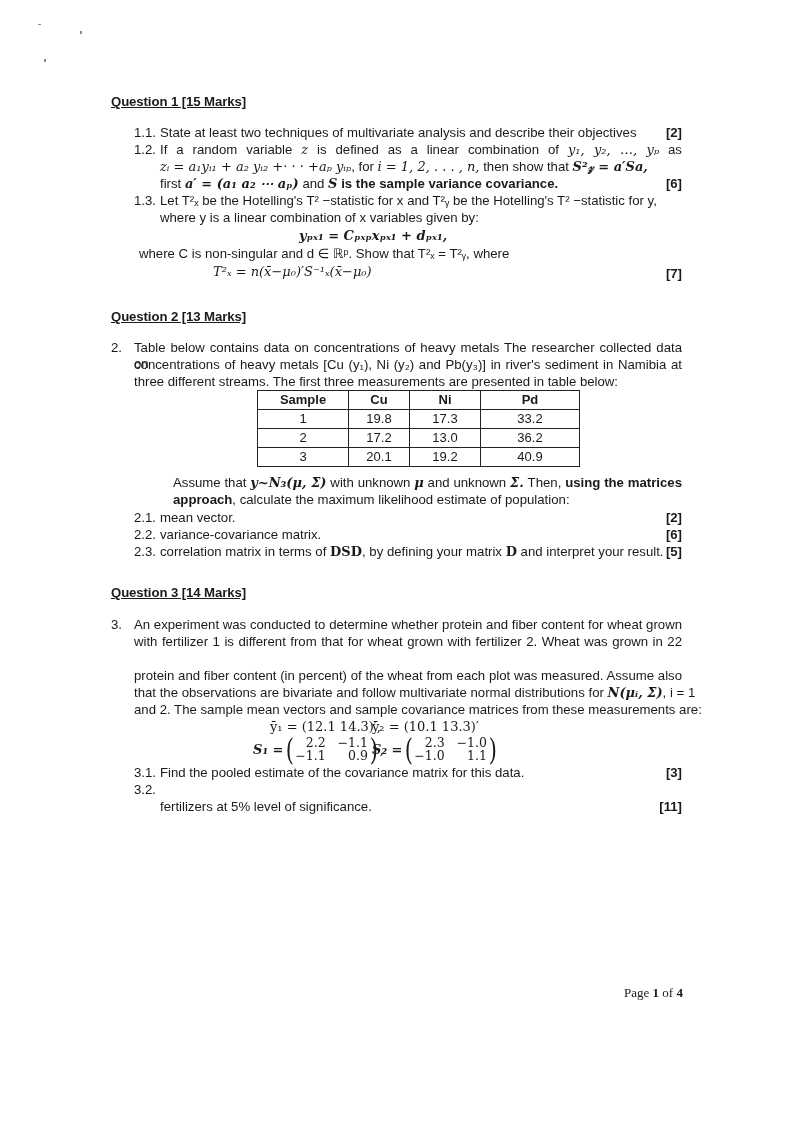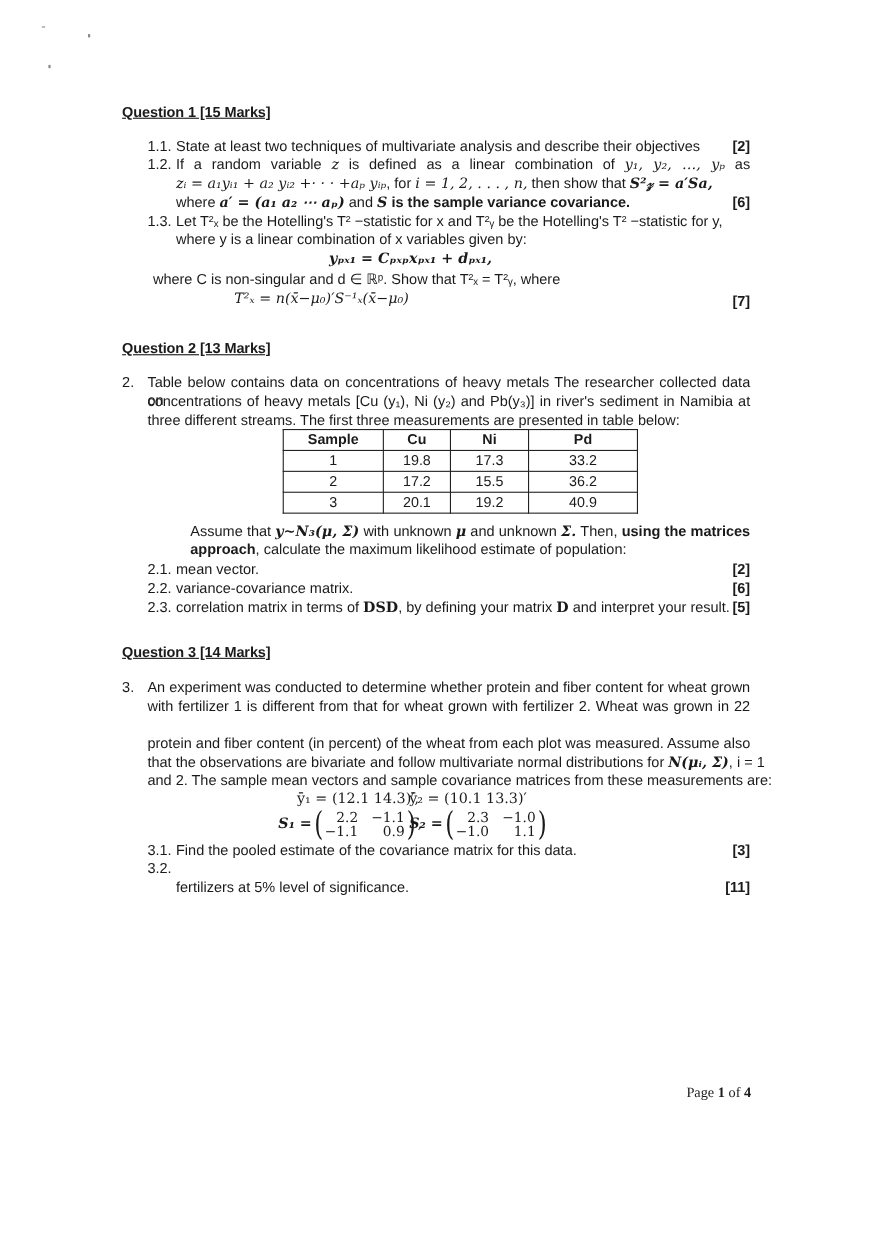--- a/index.html
+++ b/index.html
@@ -48,21 +48,21 @@
     <span class="math">y₁, y₂, …, yₚ</span>
     <span>as</span>
   </div>
   <div class="line" style="left:160px;top:159px;">
     <span class="math">zᵢ = a₁yᵢ₁ + a₂ yᵢ₂ +· · · +aₚ yᵢₚ</span><span>, for</span>
     <span class="math">i = 1, 2, . . . , n,</span>
     <span>then show that</span>
     <span class="mathb">S²𝓏 = a′Sa,</span>
   </div>
   <div class="line" style="left:160px;top:176px;">
-    <span>where</span>
+    <span>first</span>
     <span class="mathb">a′ = (a₁ a₂ ⋯ aₚ)</span>
     <span>and</span>
     <span class="mathb">S</span>
     <b>is the sample variance covariance.</b>
   </div>
   <div class="marks" style="top:176px;">[6]</div>
 
   <div class="num" style="left:134px;top:193px;">1.3.</div>
   <div class="line" style="left:160px;top:193px;">Let T²ₓ be the Hotelling's T² −statistic for x and T²ᵧ be the Hotelling's T² −statistic for y,</div>
   <div class="line" style="left:160px;top:210px;">where y is a linear combination of x variables given by:</div>
@@ -90,21 +90,21 @@
     <tbody>
       <tr>
         <td>1</td>
         <td>19.8</td>
         <td>17.3</td>
         <td>33.2</td>
       </tr>
       <tr>
         <td>2</td>
         <td>17.2</td>
-        <td>15.5</td>
+        <td>13.0</td>
         <td>36.2</td>
       </tr>
       <tr>
         <td>3</td>
         <td>20.1</td>
         <td>19.2</td>
         <td>40.9</td>
       </tr>
     </tbody>
   </table>

